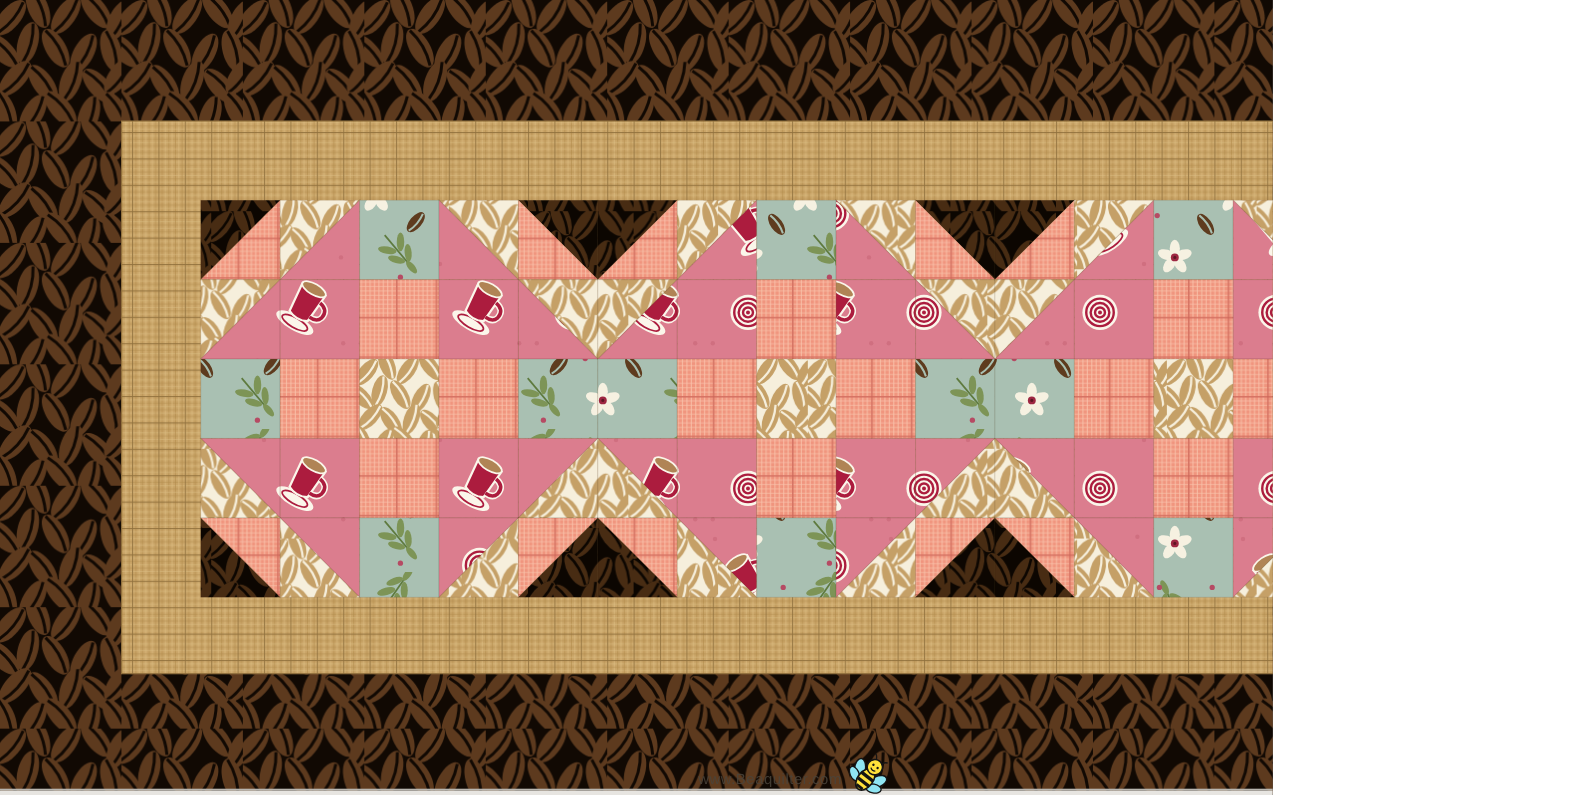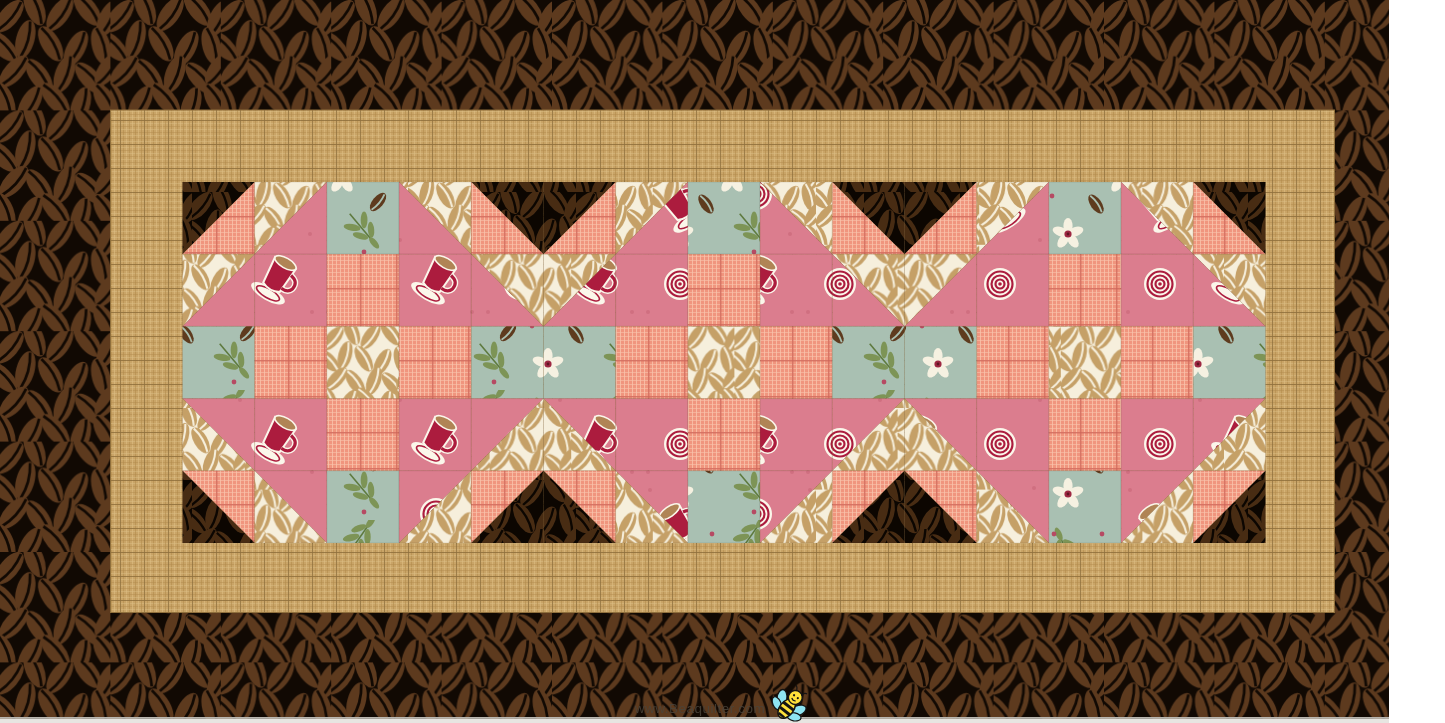--- a/index.html
+++ b/index.html
@@ -1,18 +1,18 @@
 <!DOCTYPE html>
 <html><head>
 <meta charset="utf-8">
 <style>
   html,body{margin:0;padding:0;background:#ffffff;}
   .stage{
     position:relative;
-    width:1389px;height:723px;
+    width:1157px;height:723px;
     overflow:hidden;
     font-family:"Liberation Sans",sans-serif;
     background:#0f0803;
   }
   svg{display:block;}
   #wm{
     font-family:"Liberation Sans",sans-serif;
     letter-spacing:0.5px;
   }
 </style>

